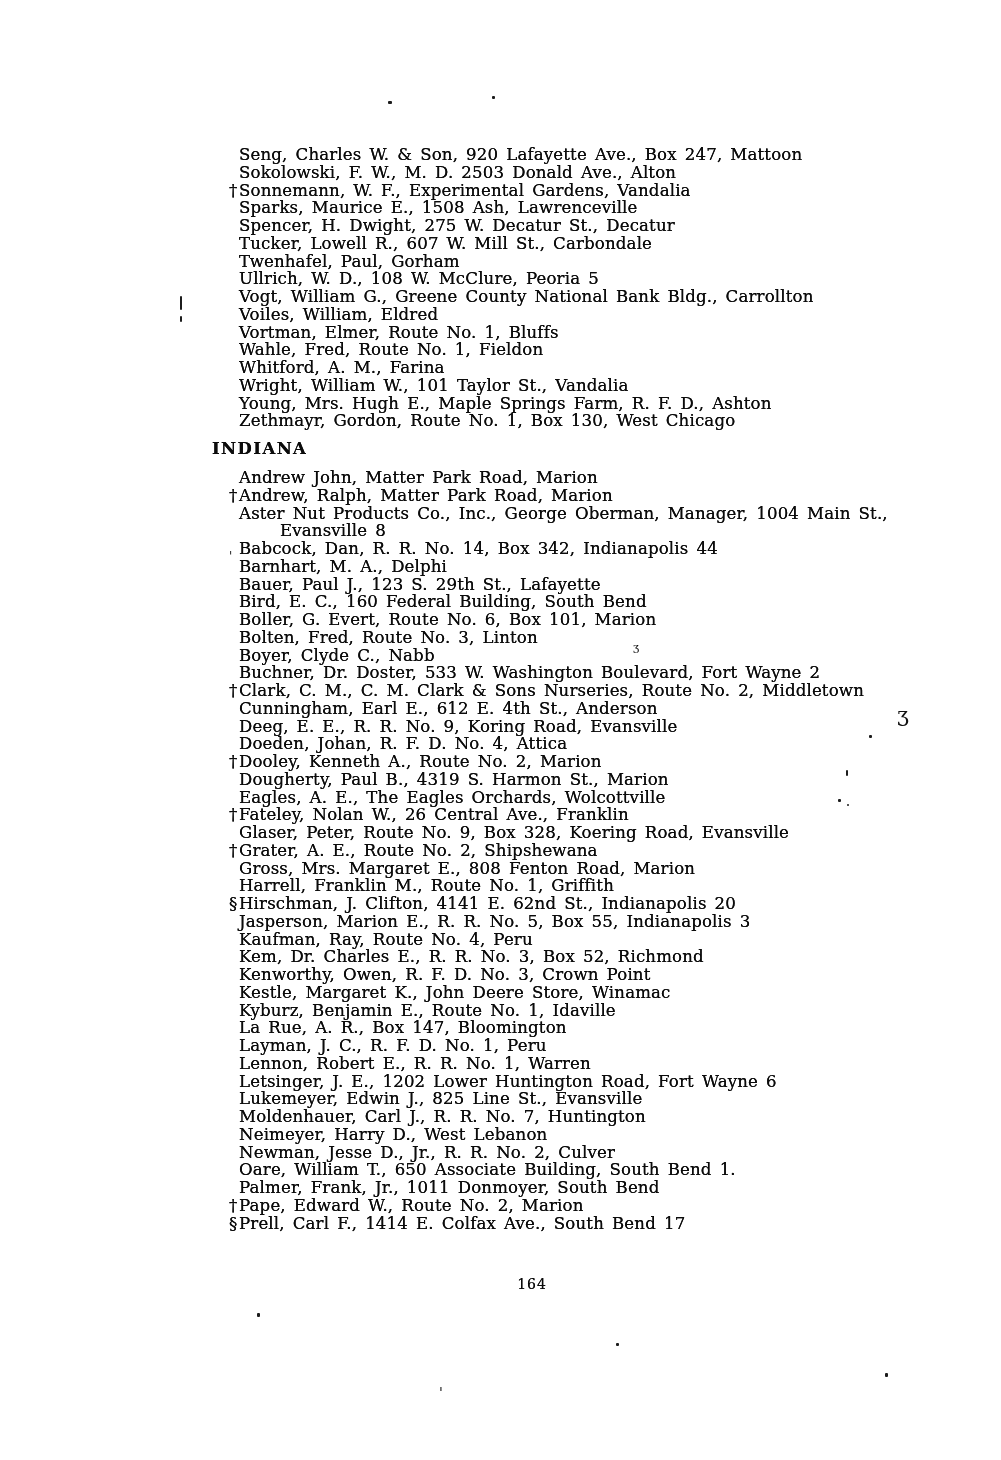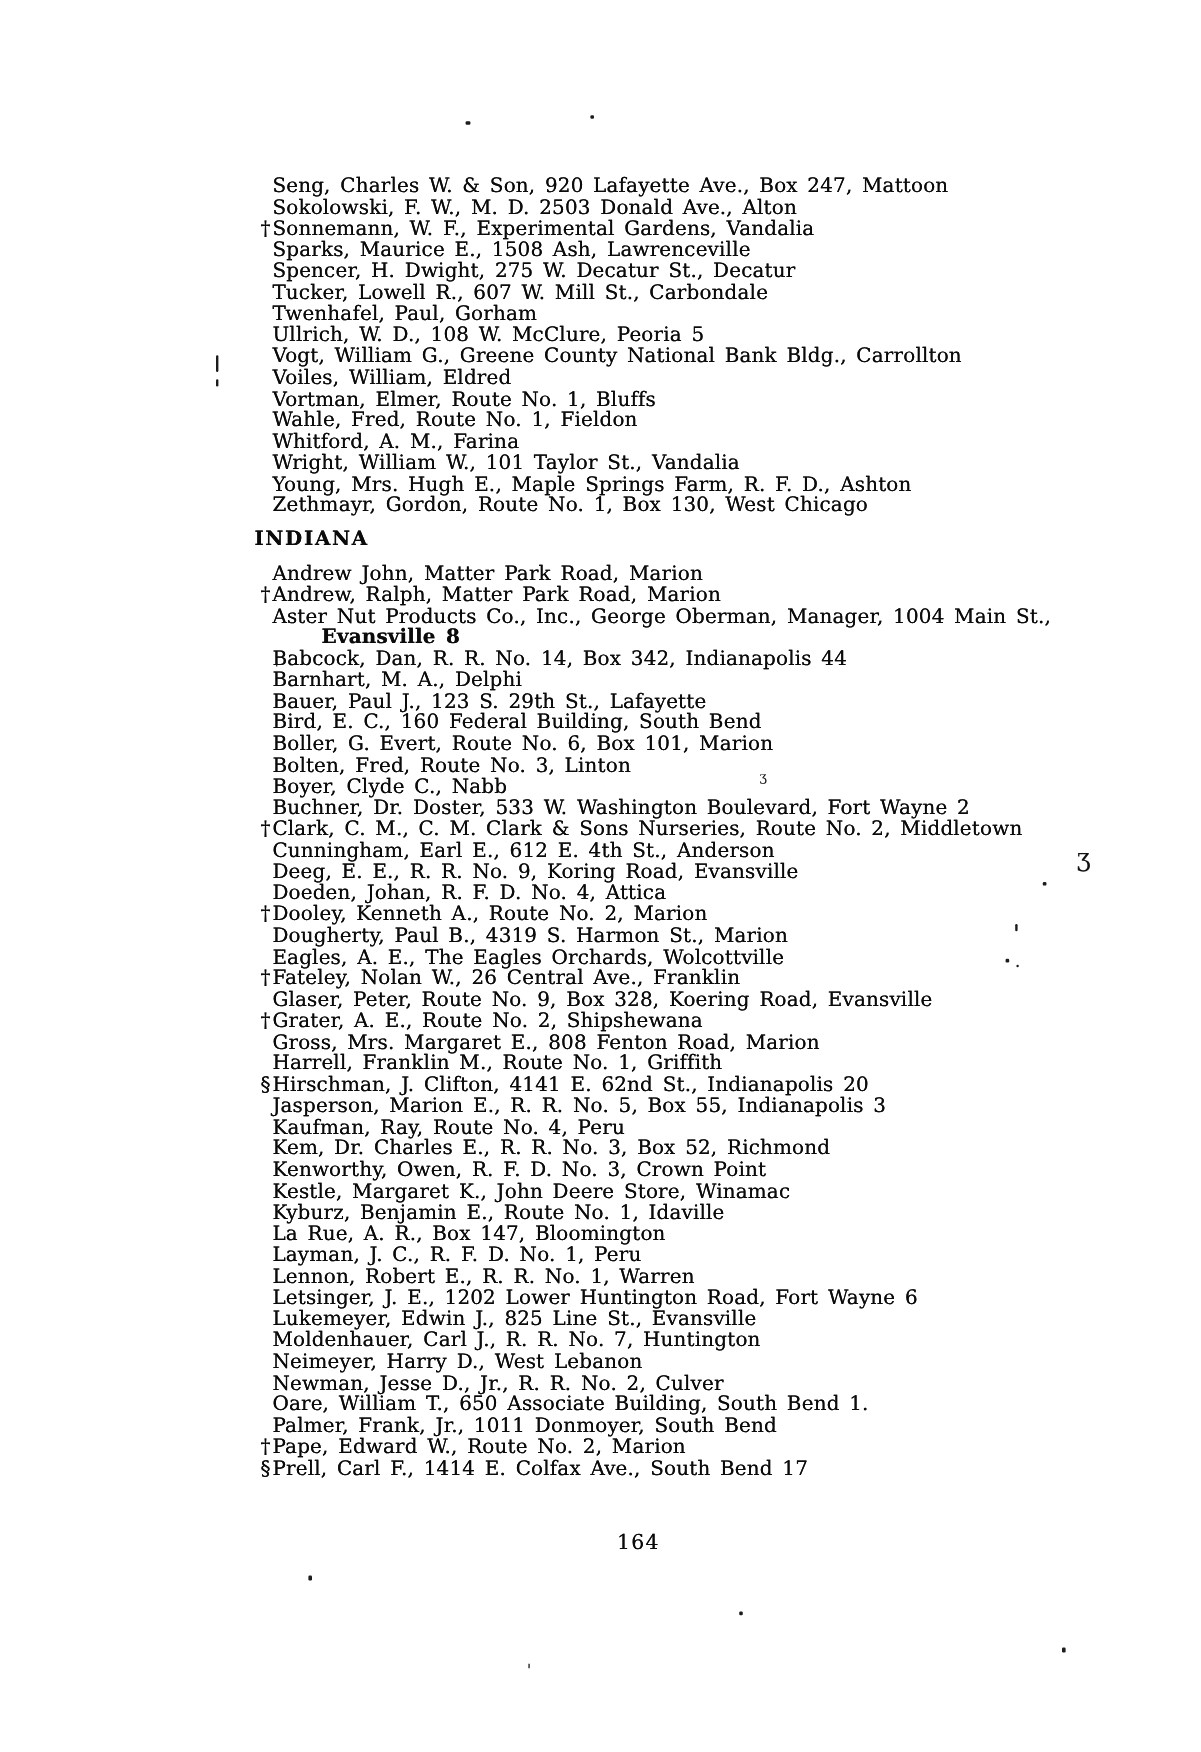--- a/index.html
+++ b/index.html
@@ -4,43 +4,43 @@
 <style>
   html,body{margin:0;padding:0;background:#ffffff;}
   #page{
     position:relative;
     width:1001px;height:1460px;
     background:#ffffff;
     overflow:hidden;
     font-family:"DejaVu Serif","Liberation Serif",serif;
     color:#0b0b0b;
   }
-  .list{position:absolute;left:190px;}
+  .list{position:absolute;left:202px;}
   #illinois-list{top:146px;}
   #indiana-list{top:469px;}
   .state-header{
     position:absolute;left:212px;top:439px;
     font-size:16.5px;font-weight:bold;letter-spacing:1.4px;
     text-shadow:0 0 0.5px rgba(0,0,0,.85);
   }
   .row{
     position:relative;
     padding-left:37px;
     white-space:nowrap;
     height:17.75px;line-height:17.75px;
     font-size:16.6px;
     letter-spacing:0.15px;
     word-spacing:2.6px;
     text-shadow:0 0 0.55px rgba(0,0,0,.9);
   }
   .row .prefix{position:absolute;left:27px;}
-  .row.indent{padding-left:78px;font-weight:bold;}
+  .row.indent{padding-left:78px;}
   .page-number{
     position:absolute;top:1276px;left:492px;width:80px;
-    text-align:center;font-size:17px;letter-spacing:1px;
+    text-align:center;font-size:14px;letter-spacing:1px;
     text-shadow:0 0 0.5px rgba(0,0,0,.85);
   }
   
   .speck{position:absolute;background:#1c1c1c;border-radius:1px;}
   .glyphmark{position:absolute;color:#111;font-family:"DejaVu Serif",serif;line-height:1;}
 </style>
 </head>
 <body>
 
 <div id="page">

